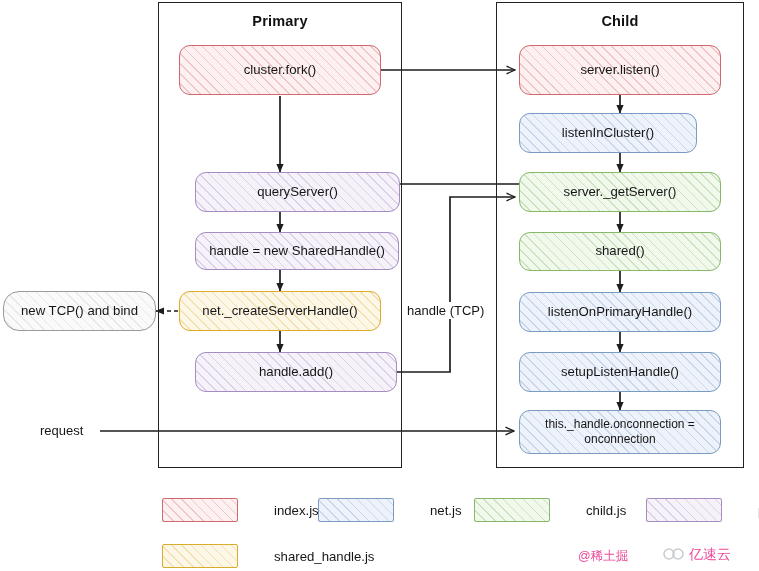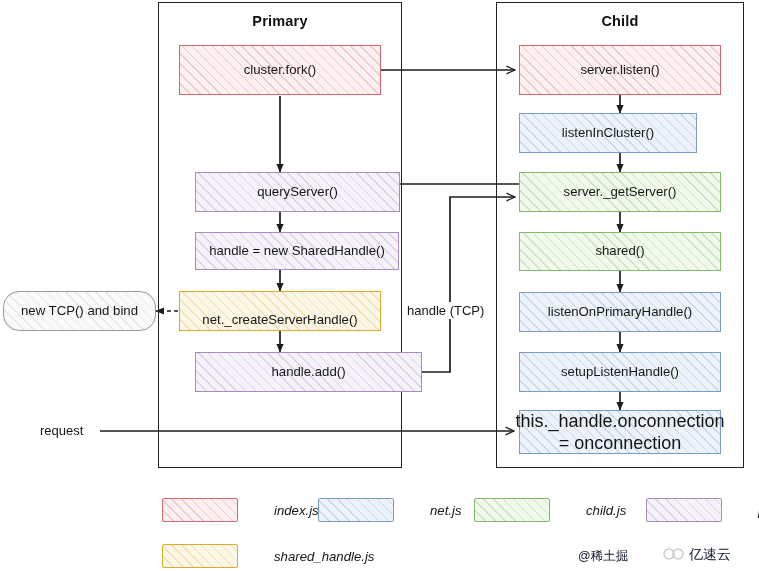--- a/index.html
+++ b/index.html
@@ -55,24 +55,24 @@
     box-sizing: border-box;
     display: flex;
     align-items: center;
     justify-content: center;
     text-align: center;
     font-size: 13.2px;
     line-height: 1.25;
     color: #161616;
     border-width: 1.6px;
     border-style: solid;
-    border-radius: 0;
+    border-radius: 11px;
     padding: 2px 6px;
   }
-  .node.two-line { font-size: 18px; }
+  .node.two-line { font-size: 12px; }
 
   
   .fill-red {
     border-color: #d0686c;
     background-color: #fdf0f1;
     background-image: repeating-linear-gradient(45deg,
         rgba(208,104,108,.30) 0 1px, rgba(208,104,108,0) 1px 7px);
   }
   .fill-blue {
     border-color: #7a9bc4;
@@ -91,21 +91,20 @@
     background-color: #f6f2fa;
     background-image: repeating-linear-gradient(45deg,
         rgba(166,140,192,.32) 0 1px, rgba(166,140,192,0) 1px 7px);
     margin-left: 16px;
   }
   .fill-orange {
     border-color: #ddab2c;
     background-color: #fdf7e8;
     background-image: repeating-linear-gradient(45deg,
         rgba(221,171,44,.30) 0 1px, rgba(221,171,44,0) 1px 7px);
-    align-items: flex-end;
   }
   .fill-gray {
     border-color: #9a9a9a;
     background-color: #fafafa;
     background-image: repeating-linear-gradient(45deg,
         rgba(150,150,150,.18) 0 1px, rgba(150,150,150,0) 1px 7px);
     border-radius: 16px;
   }
 
   
@@ -117,41 +116,40 @@
     padding: 1px 3px;
     white-space: nowrap;
   }
 
   
   .legend-row { position: absolute; }
   .legend-item {
     position: absolute;
     display: flex;
     align-items: center;
-    font-style: italic;
   }
   .legend-swatch {
     width: 76px;
     height: 24px;
     border-width: 1.6px;
     border-style: solid;
     border-radius: 2px;
     box-sizing: border-box;
   }
   .legend-label {
     margin-left: 36px;
     font-size: 13.2px;
     color: #161616;
     white-space: nowrap;
   }
 
   
   .watermark {
     position: absolute;
-    color: #0f172a;
+    color: #ec4899;
     font-size: 12.5px;
     white-space: nowrap;
     display: flex;
     align-items: center;
     gap: 4px;
   }
   .wm-cloud { display: inline-block; }
 </style>
 </head>
 <body>
@@ -214,21 +212,21 @@
   </div>
 
   <div class="node fill-purple" style="left:179px; top:232px; width:204px; height:38px;">
     <span>handle = new SharedHandle()</span>
   </div>
 
   <div class="node fill-orange" style="left:179px; top:291px; width:202px; height:40px;">
     <span>net._createServerHandle()</span>
   </div>
 
-  <div class="node fill-purple" style="left:179px; top:352px; width:227px; height:40px;">
+  <div class="node fill-purple" style="left:179px; top:352px; width:202px; height:40px;">
     <span>handle.add()</span>
   </div>
 
   <div class="node fill-red" style="left:519px; top:45px; width:202px; height:50px;">
     <span>server.listen()</span>
   </div>
 
   <div class="node fill-blue" style="left:519px; top:113px; width:178px; height:40px;">
     <span>listenInCluster()</span>
   </div>

